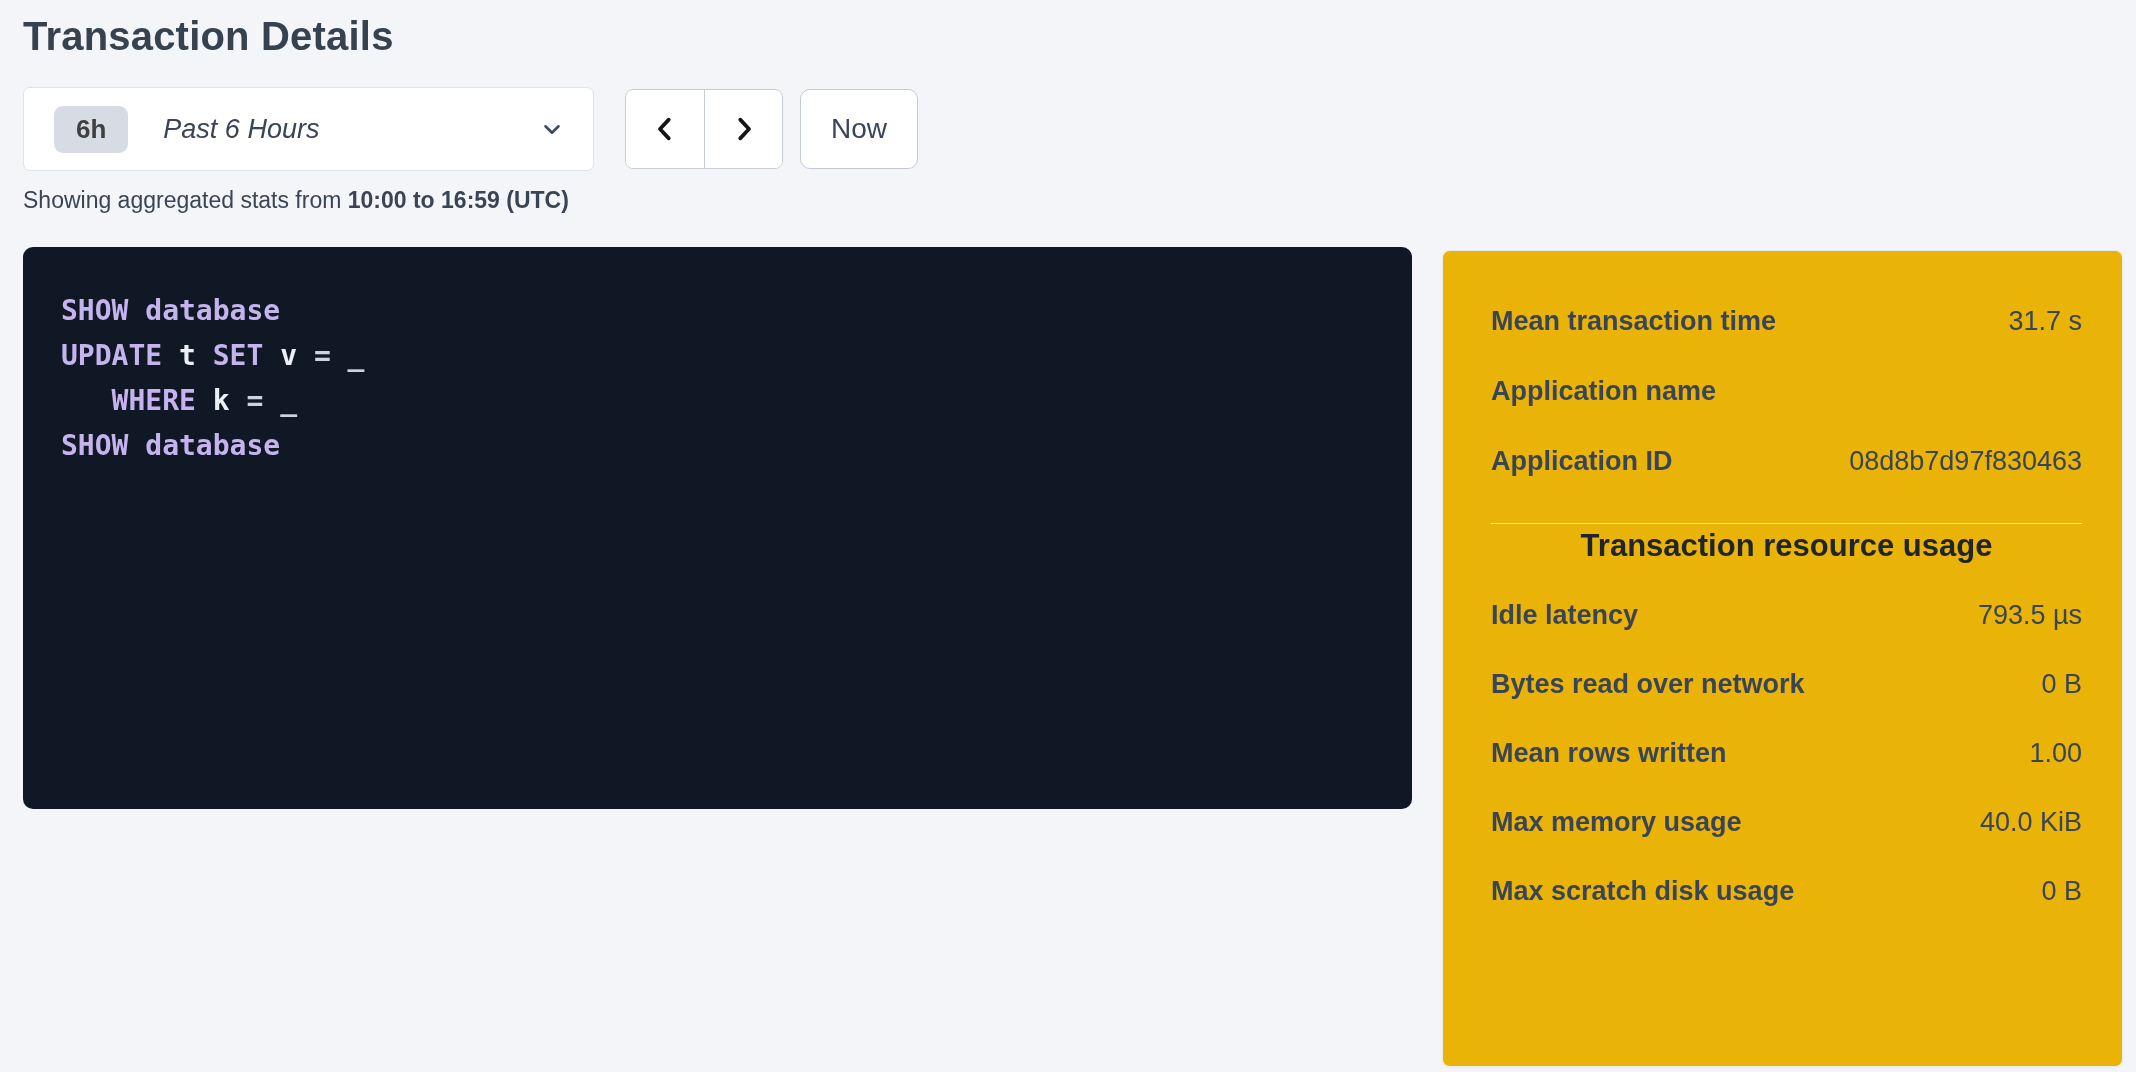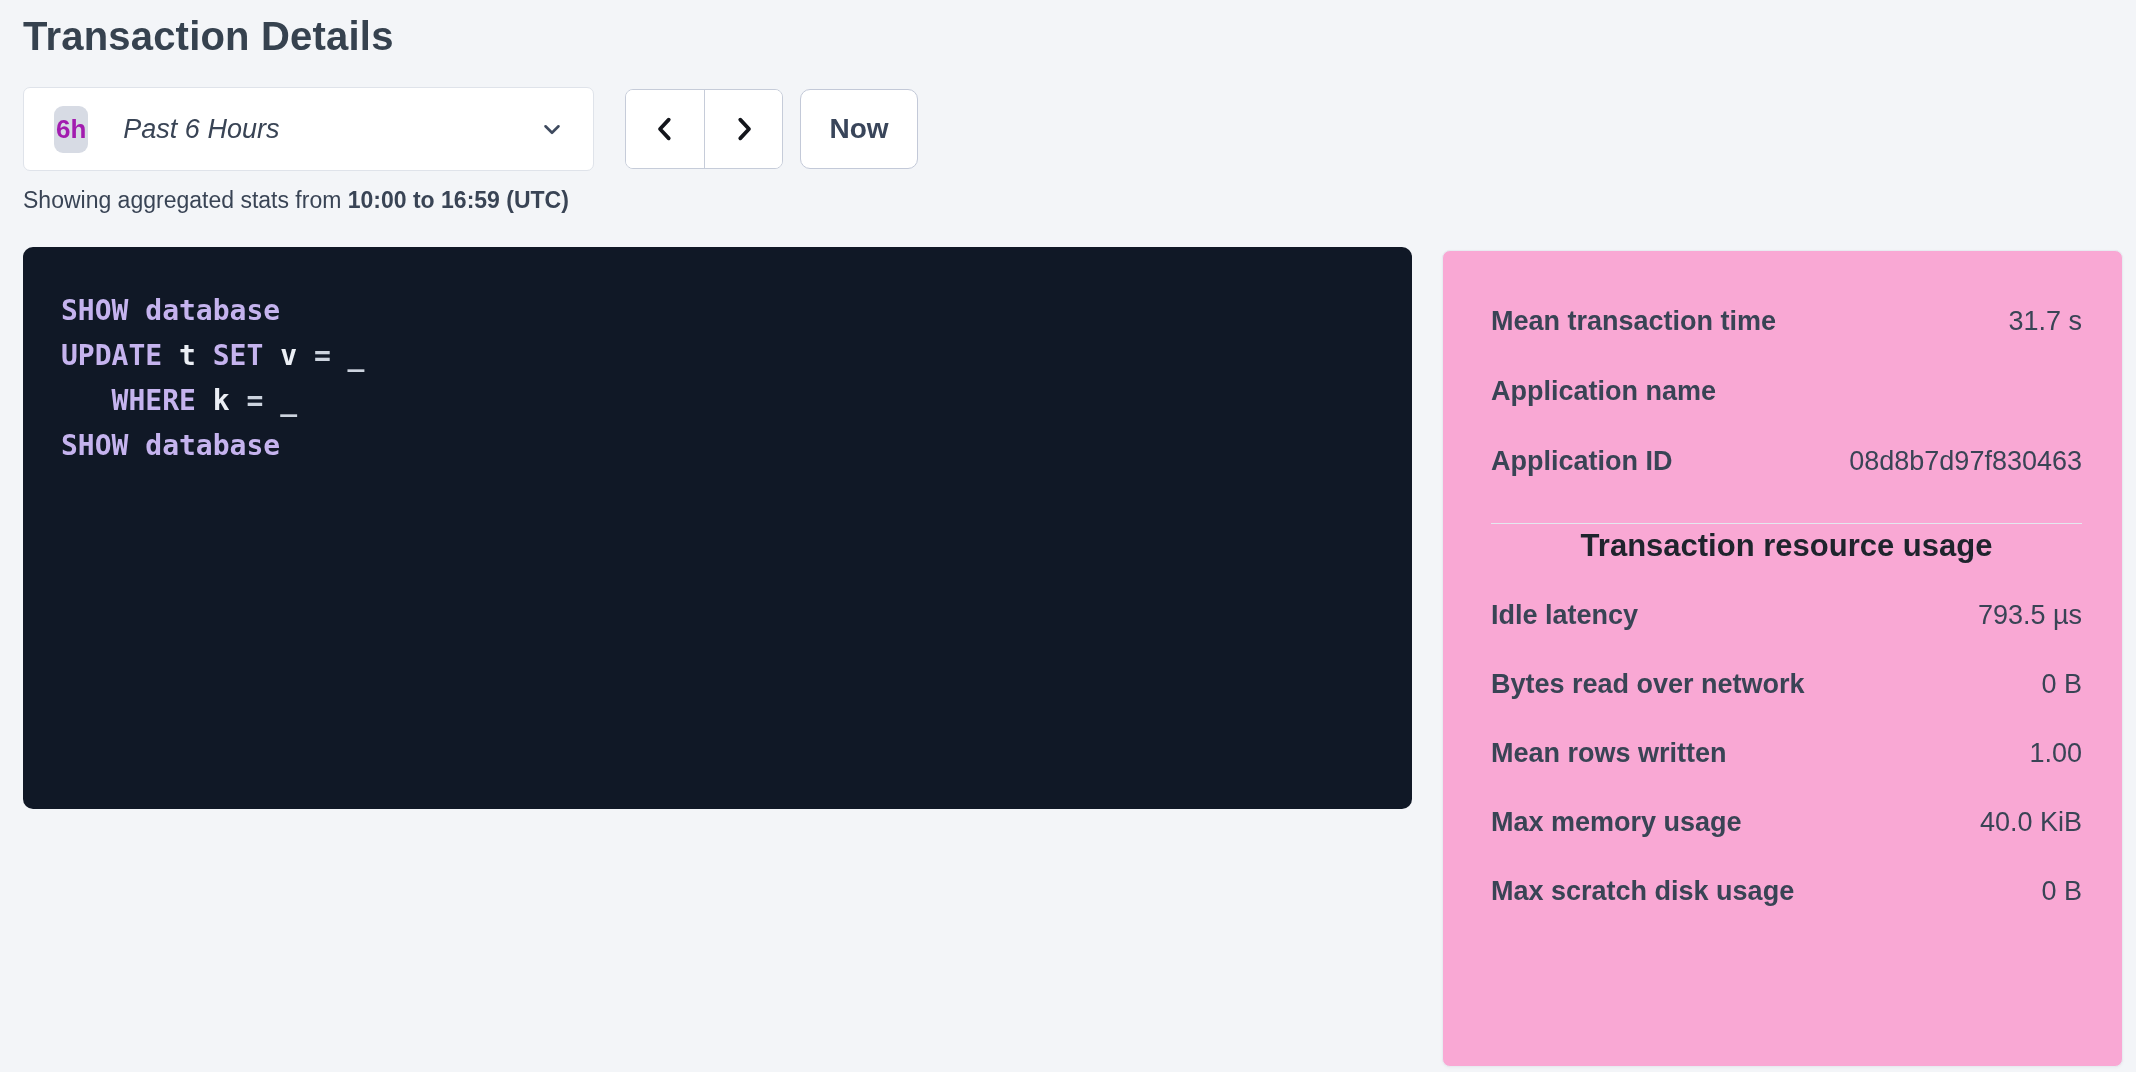--- a/index.html
+++ b/index.html
@@ -29,24 +29,24 @@
     width: 571px; height: 84px;
     background: #ffffff;
     border: 1px solid #dfe3ea;
     border-radius: 7px;
     display: flex; align-items: center;
     padding: 0 28px 0 30px;
     cursor: pointer;
     margin-right: 31px;
   }
   .time-badge {
-    background: #d7dbe4; color: #a21caf;
+    background: #d7dbe4; color: #404040;
     font-weight: 700; font-size: 26px;
     border-radius: 9px;
-    padding: 8px 2px;
+    padding: 8px 22px;
     margin-right: 35px;
   }
   .time-label { font-size: 27px; color: #394455; flex: 1; font-style: italic; }
   .chevron-down { width: 26px; height: 26px; display: block; }
 
   .nav-group {
     display: flex; height: 84px; margin-right: 17px; margin-top: 2px; height: 80px;
     border: 1px solid #c6ccd9; border-radius: 8px; background: #fff; overflow: hidden;
   }
   .nav-btn {
@@ -54,21 +54,21 @@
     display: flex; align-items: center; justify-content: center;
     background: #fff; border: none; cursor: pointer;
   }
   .nav-btn + .nav-btn { border-left: 1px solid #c6ccd9; }
   .nav-btn svg { width: 30px; height: 30px; display: block; }
 
   .now-btn {
     width: 118px; height: 80px; margin-top: 2px;
     background: #fff; border: 1px solid #c3c9d8; border-radius: 10px;
     font-family: "Liberation Sans", sans-serif;
-    font-size: 28px; font-weight: 700; color: #39455a;
+    font-size: 28px; font-weight: 400; color: #39455a;
     cursor: pointer;
   }
 
   
   .subtitle {
     position: absolute; left: 23px; top: 184px;
     font-size: 23px; color: #394455; line-height: 32px;
   }
   .subtitle .bold { font-weight: 700; }
 
@@ -90,21 +90,21 @@
   .tok-kw { color: #c5b3ee; }
   .tok-id { color: #eceff5; }
   .tok-op { color: #ccd3de; }
   .tok-ph { color: #ccd3de; }
   .tok-sp { color: #eceff5; }
 
   
   .panel {
     position: absolute; left: 1442px; top: 250px;
     width: 681px; height: 817px;
-    background: #f9a8d4;
+    background: #eab308;
     border: 1px solid #e8ebf1;
     border-radius: 8px;
     padding: 35px 40px 0 48px;
     box-shadow: 0 1px 3px rgba(50,60,80,0.04);
   }
   .stat-row {
     height: 70px;
     display: flex; align-items: center; justify-content: space-between;
   }
   .stat-row .label { font-size: 27px; font-weight: 700; color: #394455; white-space: nowrap; }

